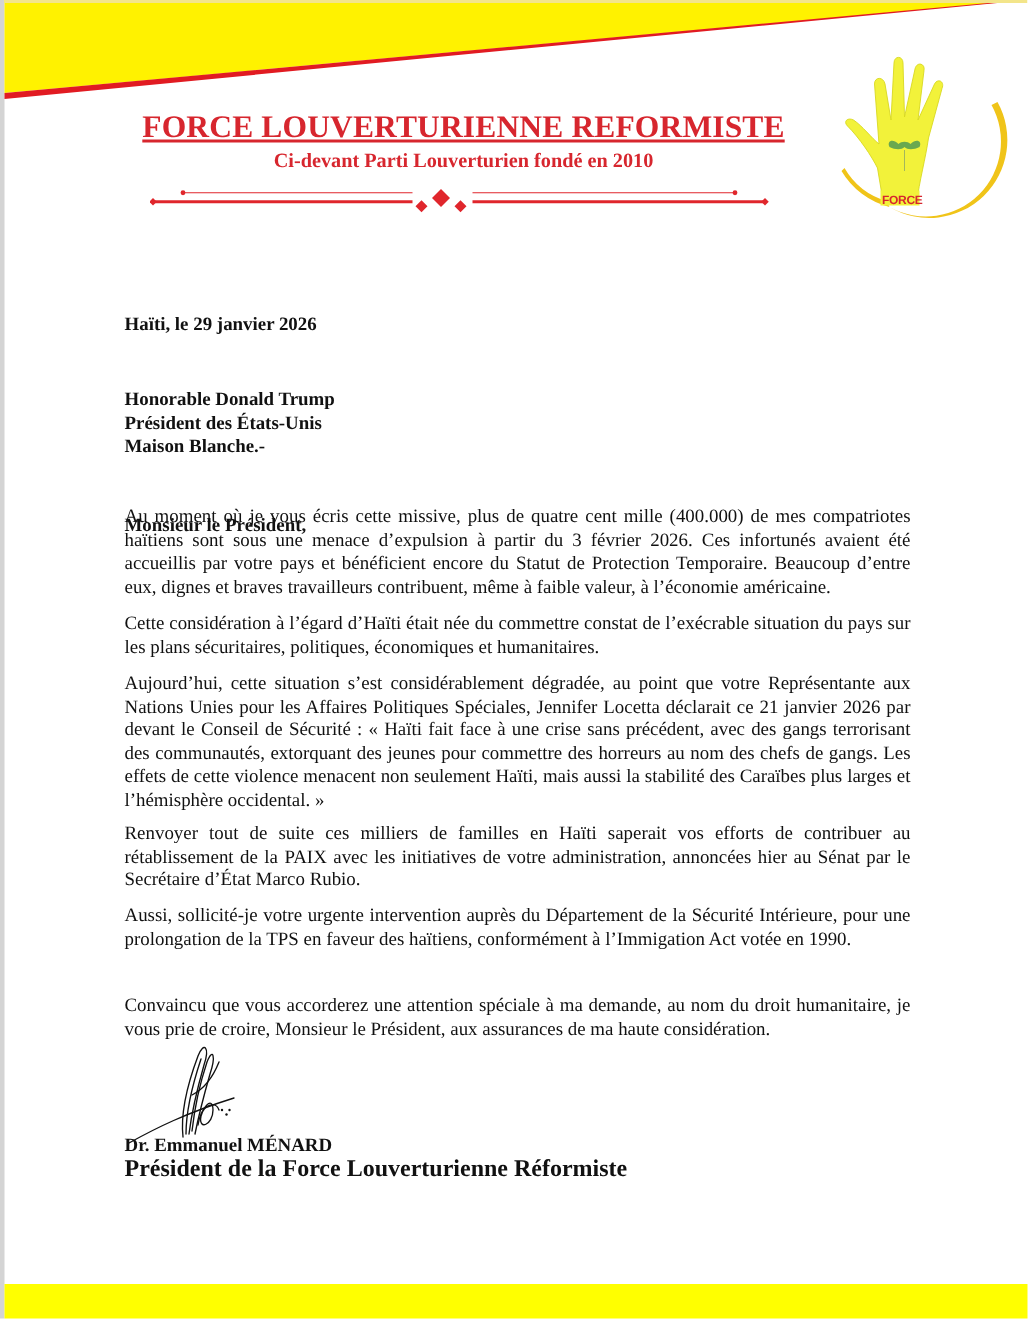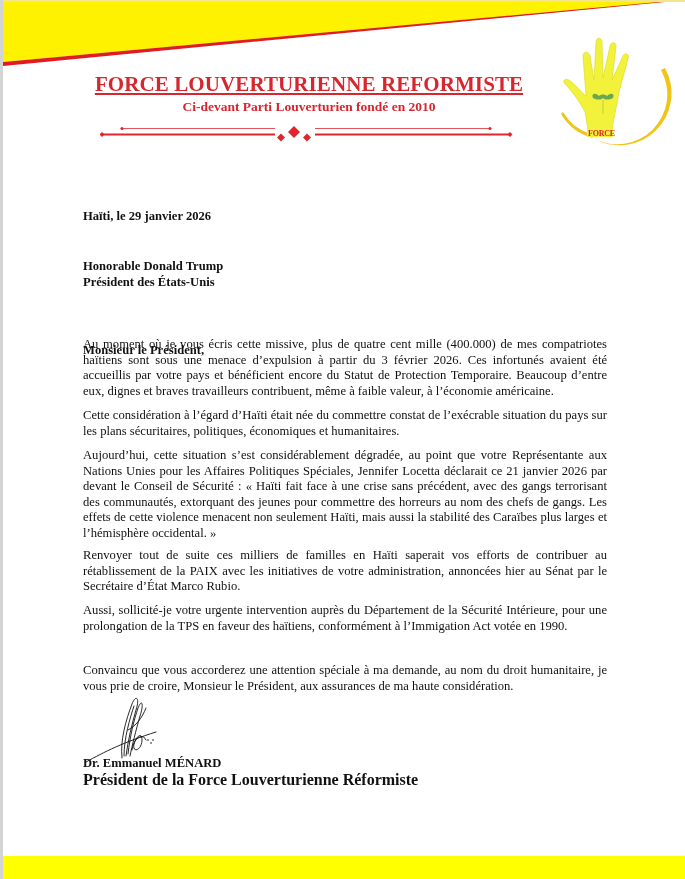--- a/index.html
+++ b/index.html
@@ -16,21 +16,21 @@
     position: absolute; left: 0; top: 72px; width: 618px; text-align: center;
     color: #d7262e; font-weight: bold; font-size: 21px; letter-spacing: 0.1px; text-decoration: underline;
   }
   .org-subtitle {
     position: absolute; left: 0; top: 99px; width: 618px; text-align: center;
     color: #d7262e; font-weight: bold; font-size: 13.5px;
   }
   .ornament { position: absolute; left: 100px; top: 124px; width: 420px; height: 22px; }
   .logo { position: absolute; left: 553px; top: 34px; width: 125px; height: 112px; }
   .logo-label {
-    position: absolute; left: 588px; top: 129px; font-family: Liberation Serif, serif;
+    position: absolute; left: 588px; top: 129px; font-family: Liberation Sans, sans-serif;
     font-weight: bold; font-size: 8px; color: #d7262e; letter-spacing: -0.2px;
   }
   .body-text { position: absolute; left: 83px; width: 524px; font-size: 12.6px; line-height: 15.6px; }
   .bold { font-weight: bold; margin-top: 28px; }
   .justify { text-align: justify; }
   p { margin: 0; }
   .date { top: 181px; }
   .addr { top: 231px; }
   .salutation { top: 315px; }
   .p1 { top: 337px; }
@@ -86,20 +86,21 @@
   <line x1="50" y1="66" x2="50" y2="80" stroke="#9ab060" stroke-width="0.6"></line>
   <rect x="34" y="93" width="26" height="10" fill="#f2f23a"></rect>
 </svg>
 <div class="logo-label">FORCE</div>
 
 <div class="body-text bold date">Haïti, le 29 janvier 2026</div>
 
 <div class="body-text bold addr">
   <div>Honorable Donald Trump</div>
   <div>Président des États-Unis</div>
+  <div>Maison Blanche.-</div>
 </div>
 
 <div class="body-text bold salutation">Monsieur le Président,</div>
 
 <p class="body-text justify p1">Au moment où je vous écris cette missive, plus de quatre cent mille (400.000) de mes compatriotes haïtiens sont sous une menace d’expulsion à partir du 3 février 2026. Ces infortunés avaient été accueillis par votre pays et bénéficient encore du Statut de Protection Temporaire. Beaucoup d’entre eux, dignes et braves travailleurs contribuent, même à faible valeur, à l’économie américaine.</p>
 <p class="body-text justify p2">Cette considération à l’égard d’Haïti était née du commettre constat de l’exécrable situation du pays sur les plans sécuritaires, politiques, économiques et humanitaires.</p>
 <p class="body-text justify p3">Aujourd’hui, cette situation s’est considérablement dégradée, au point que votre Représentante aux Nations Unies pour les Affaires Politiques Spéciales, Jennifer Locetta déclarait ce 21 janvier 2026 par devant le Conseil de Sécurité : « Haïti fait face à une crise sans précédent, avec des gangs terrorisant des communautés, extorquant des jeunes pour commettre des horreurs au nom des chefs de gangs. Les effets de cette violence menacent non seulement Haïti, mais aussi la stabilité des Caraïbes plus larges et l’hémisphère occidental. »</p>
 <p class="body-text justify p4">Renvoyer tout de suite ces milliers de familles en Haïti saperait vos efforts de contribuer au rétablissement de la PAIX avec les initiatives de votre administration, annoncées hier au Sénat par le Secrétaire d’État Marco Rubio.</p>
 <p class="body-text justify p5">Aussi, sollicité-je votre urgente intervention auprès du Département de la Sécurité Intérieure, pour une prolongation de la TPS en faveur des haïtiens, conformément à l’Immigation Act votée en 1990.</p>
 <p class="body-text justify p6">Convaincu que vous accorderez une attention spéciale à ma demande, au nom du droit humanitaire, je vous prie de croire, Monsieur le Président, aux assurances de ma haute considération.</p>

